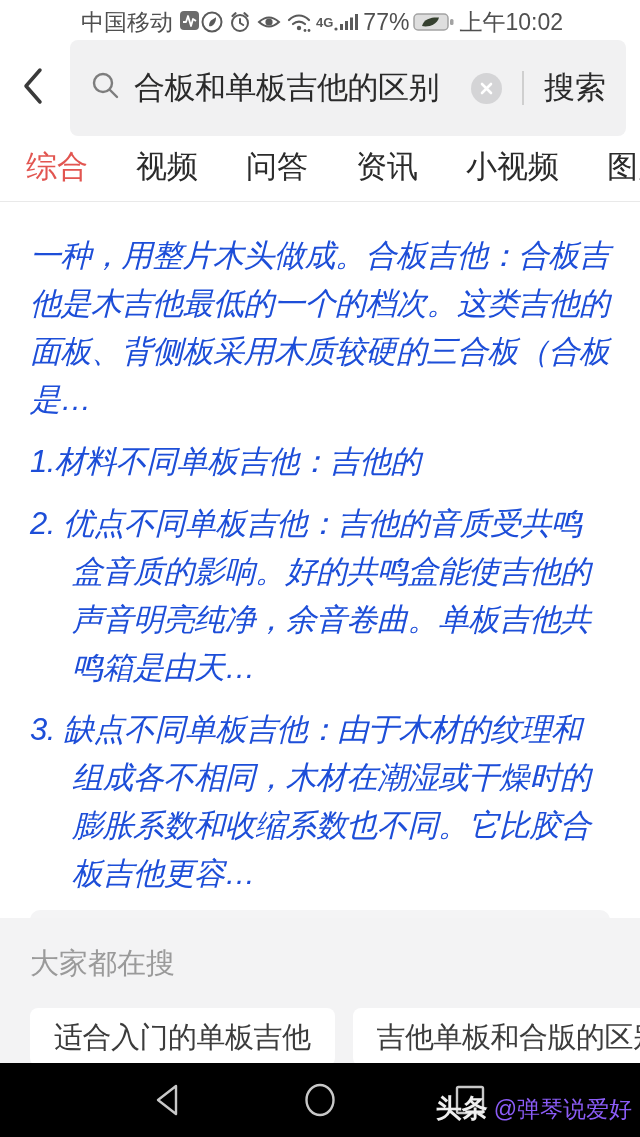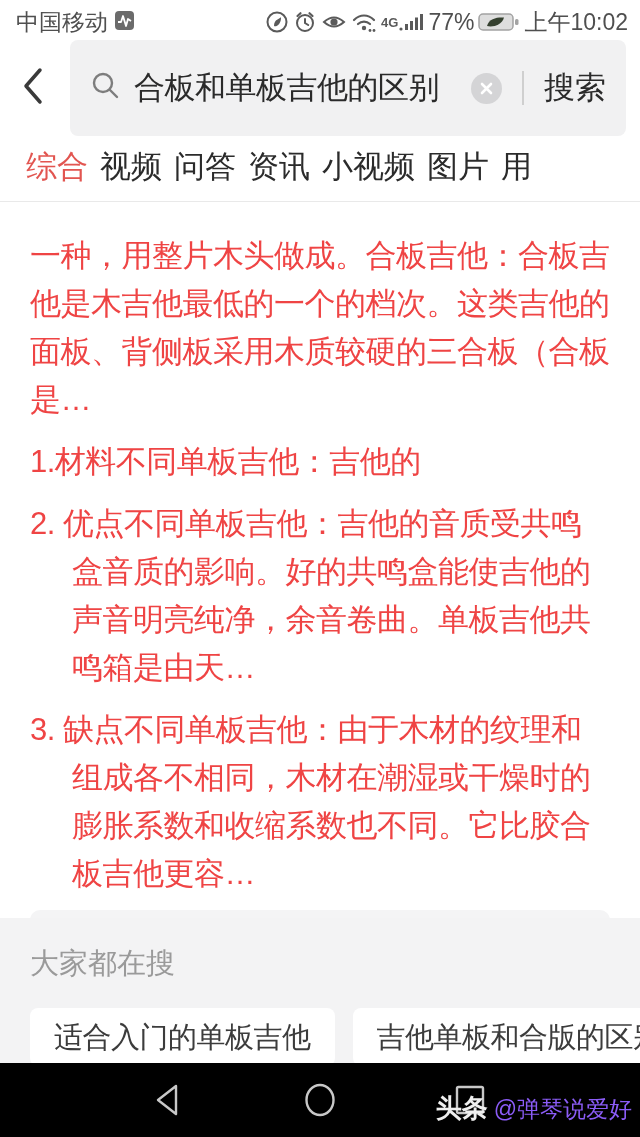--- a/index.html
+++ b/index.html
@@ -5,21 +5,21 @@
   * { margin:0; padding:0; box-sizing:border-box; }
   html,body { background:#888; }
   .screen {
     width:640px; height:1137px; margin:0 auto; background:#fff;
     font-family:"Liberation Sans","DejaVu Sans",sans-serif;
     position:relative; overflow:hidden; display:flex; flex-direction:column;
   }
   
   .statusbar {
     height:44px; flex:none; display:flex; align-items:center;
-    justify-content:space-between; padding:0 12px 0 16px; color:#5a5a5a;
+    justify-content:center; padding:0 12px 0 16px; color:#5a5a5a;
   }
   .sb-left { display:flex; align-items:center; gap:6px; }
   .sb-carrier { font-size:23px; color:#4f4f4f; }
   .sb-right { display:flex; align-items:center; gap:4px; }
   .sb-right svg { display:block; }
   .sb-net { font-size:13px; font-weight:bold; color:#5a5a5a; margin-right:-4px; align-self:flex-start; padding-top:8px;}
   .sb-pct { font-size:23px; color:#4f4f4f; }
   .sb-time { font-size:23px; color:#4f4f4f; }
   
   .searchbar { height:88px; flex:none; display:flex; align-items:center; padding:0 14px 0 20px; background:#fff; }
@@ -30,27 +30,27 @@
   }
   .search-query { flex:1; font-size:31px; color:#2a2a2a; margin-left:12px; white-space:nowrap; overflow:hidden; letter-spacing:-0.5px;}
   .clear-btn {
     flex:none; width:31px; height:31px; border-radius:50%; background:#d4d4d6;
     display:flex; align-items:center; justify-content:center; cursor:pointer;
   }
   .pill-divider { flex:none; width:2px; height:34px; background:#cfcfcf; margin:0 20px; }
   .search-go { flex:none; font-size:31px; color:#2b2b2b; cursor:pointer; }
   
   .tabs {
-    height:70px; flex:none; display:flex; align-items:center; gap:12px;
+    height:70px; flex:none; display:flex; align-items:center; gap:48px;
     padding:0 26px; border-bottom:1px solid #e9e9e9; white-space:nowrap; overflow:hidden;
   }
   .tab { font-size:31px; color:#2b2b2b; flex:none; cursor:pointer; }
   .tab.active { color:#e25550; }
   
-  .content { flex:none; height:716px; padding:30px 30px 0; overflow:hidden; color:#ef4444; }
+  .content { flex:none; height:716px; padding:30px 30px 0; overflow:hidden; color:#1d4ed8;font-style:italic; }
   .lead { font-size:31px; line-height:48px; letter-spacing:-0.5px; }
   .list-item { font-size:31px; line-height:48px; letter-spacing:-0.5px; margin-top:14px; padding-left:42px; text-indent:-42px; }
   .q-card {
     margin-top:12px; height:84px; background:#f4f4f5; border-radius:10px;
     display:flex; align-items:center; padding:0 26px; cursor:pointer;
   }
   
   .suggest { flex:none; height:145px; background:#f3f3f4; padding:26px 0 0 30px; overflow:hidden; }
   .suggest-title { font-size:29px; color:#9a9a9a; }
   .chips { margin-top:24px; display:flex; gap:18px; white-space:nowrap; }

